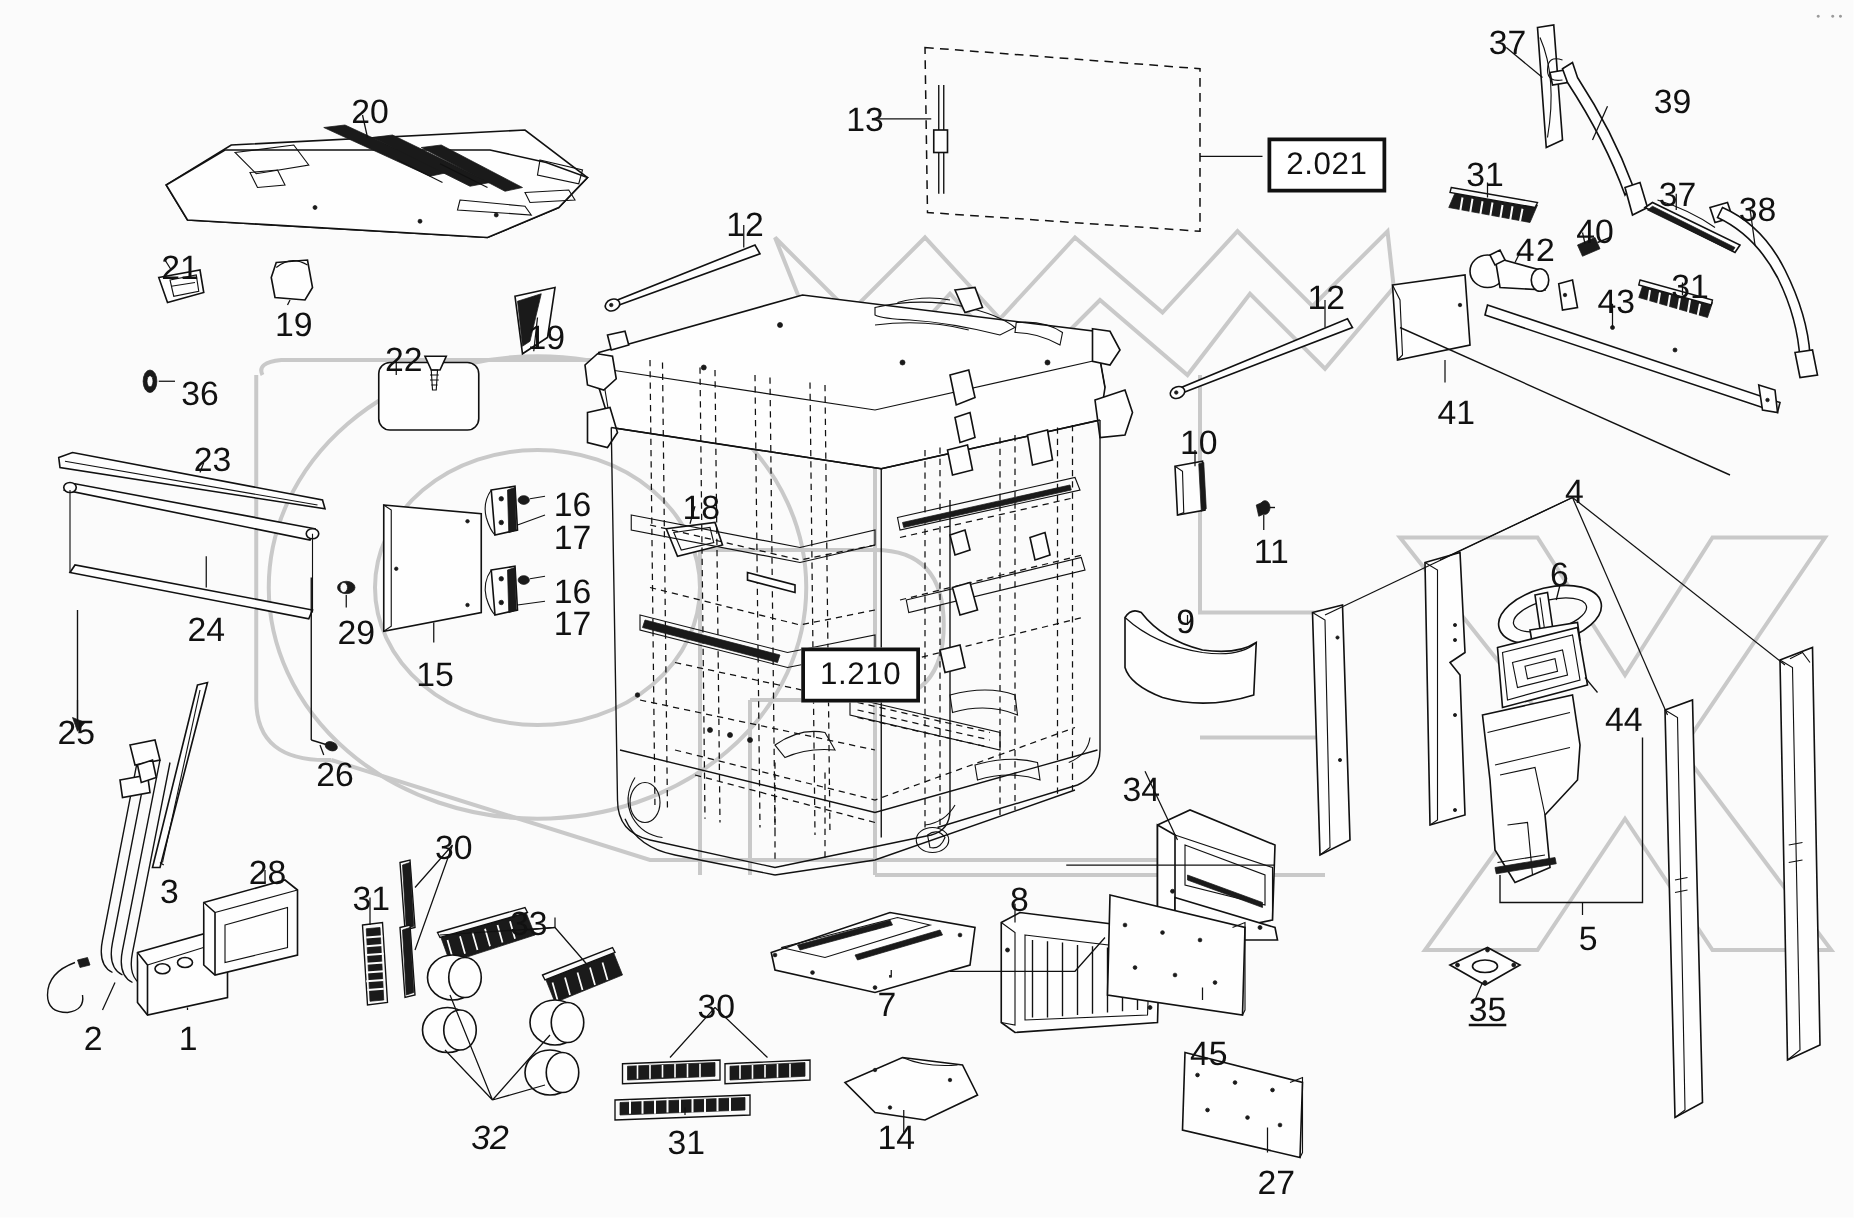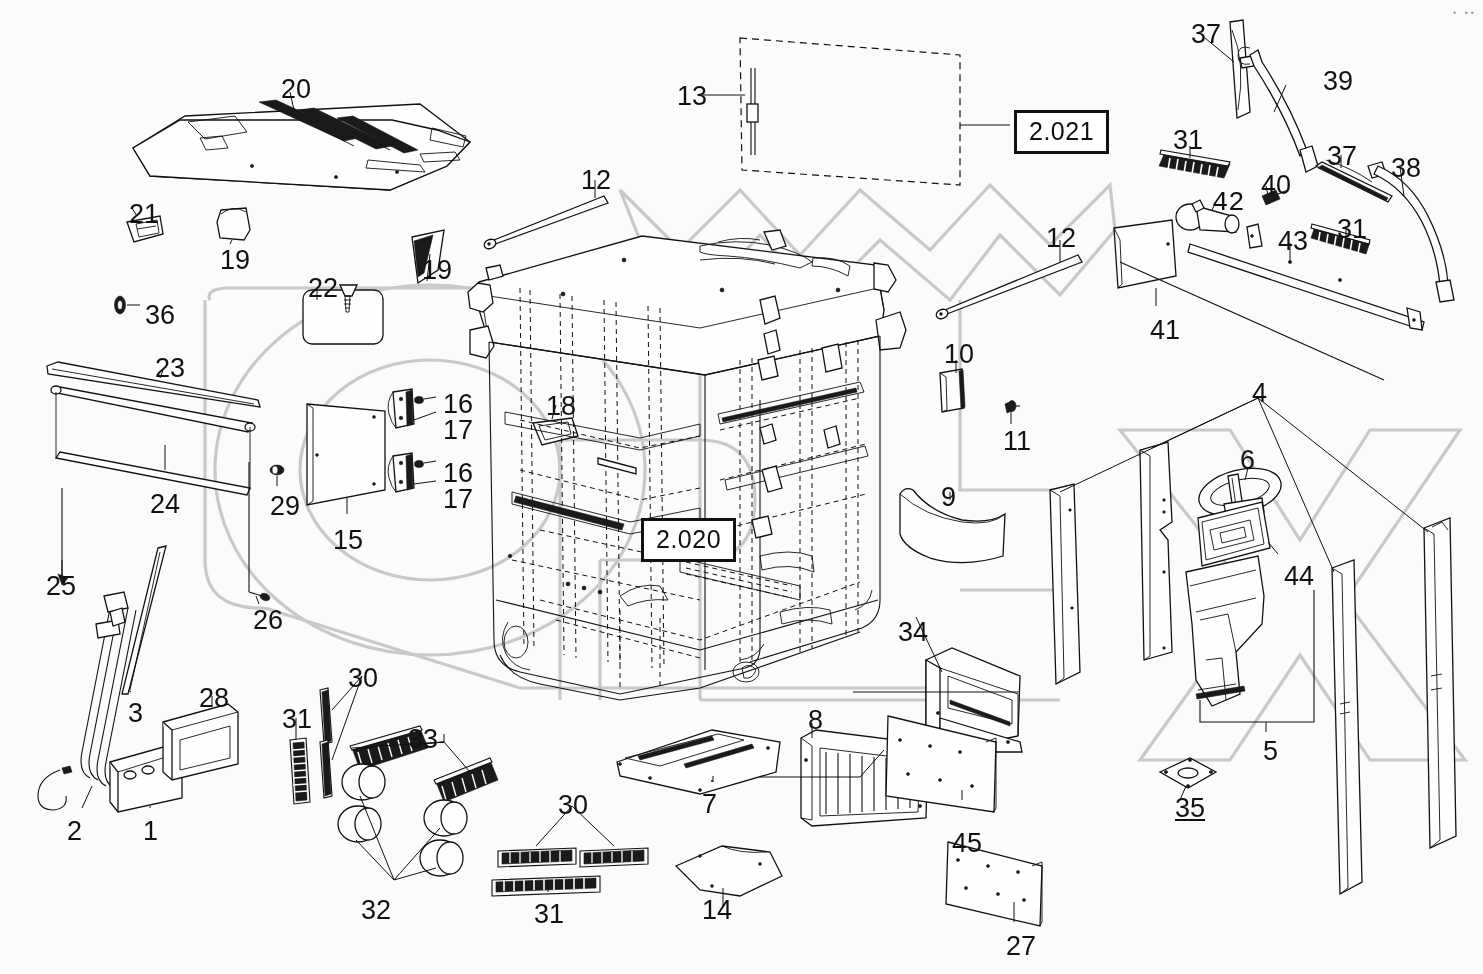--- a/index.html
+++ b/index.html
@@ -670,24 +670,24 @@
       <div class="lbl" style="left: 199px; top: 685px;">28</div>
       <div class="lbl" style="left: 808px; top: 707px;">8</div>
       <div class="lbl" style="left: 282px; top: 706px;">31</div>
       <div class="lbl" style="left: 408px; top: 726px;">33</div>
       <div class="lbl" style="left: 702px; top: 791px;">7</div>
       <div class="lbl" style="left: 558px; top: 792px;">30</div>
       <div class="lbl" style="left: 1175px; top: 795px; text-decoration: underline;">35</div>
       <div class="lbl" style="left: 67px; top: 818px;">2</div>
       <div class="lbl" style="left: 143px; top: 818px;">1</div>
       <div class="lbl" style="left: 952px; top: 810px; margin-top: 20px;">45</div>
-      <div class="lbl" style="left: 361px; top: 897px;">32</div>
+      <div class="lbl" style="left: 377px; top: 897px; font-style: italic;">32</div>
       <div class="lbl" style="left: 534px; top: 901px;">31</div>
       <div class="lbl" style="left: 702px; top: 897px;">14</div>
       <div class="lbl" style="left: 1006px; top: 933px;">27</div>
     </div>
   <div id="refbox-layer">
       <div class="refbox" style="left: 1014px; top: 110px;">2.021</div>
-      <div class="refbox" style="left: 641px; top: 518px;">2.020</div>
+      <div class="refbox" style="left: 641px; top: 518px;">1.210</div>
     </div>
 
   <div class="corner">• ••</div>
 </div>
 
 </body></html>

